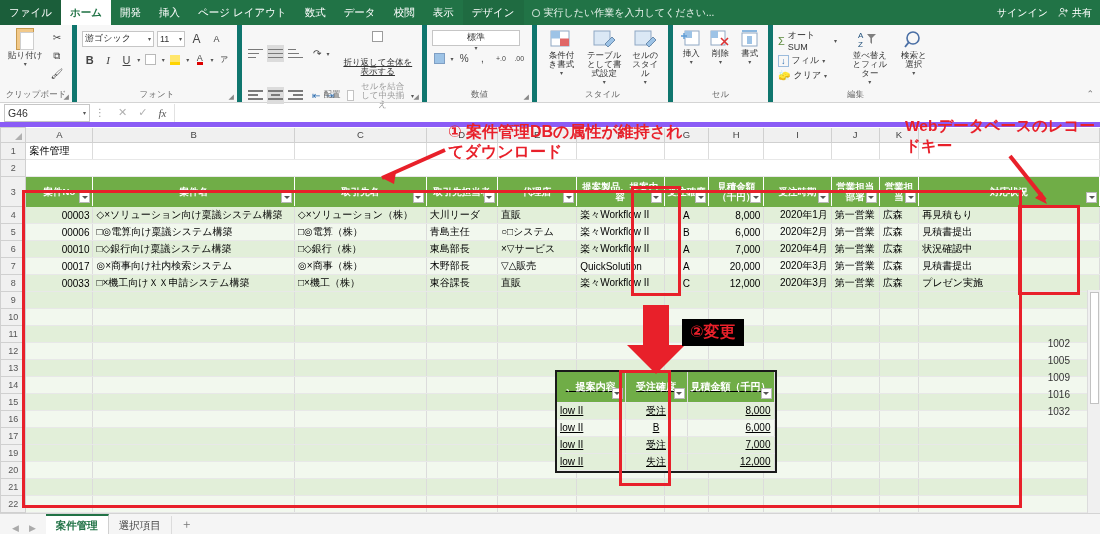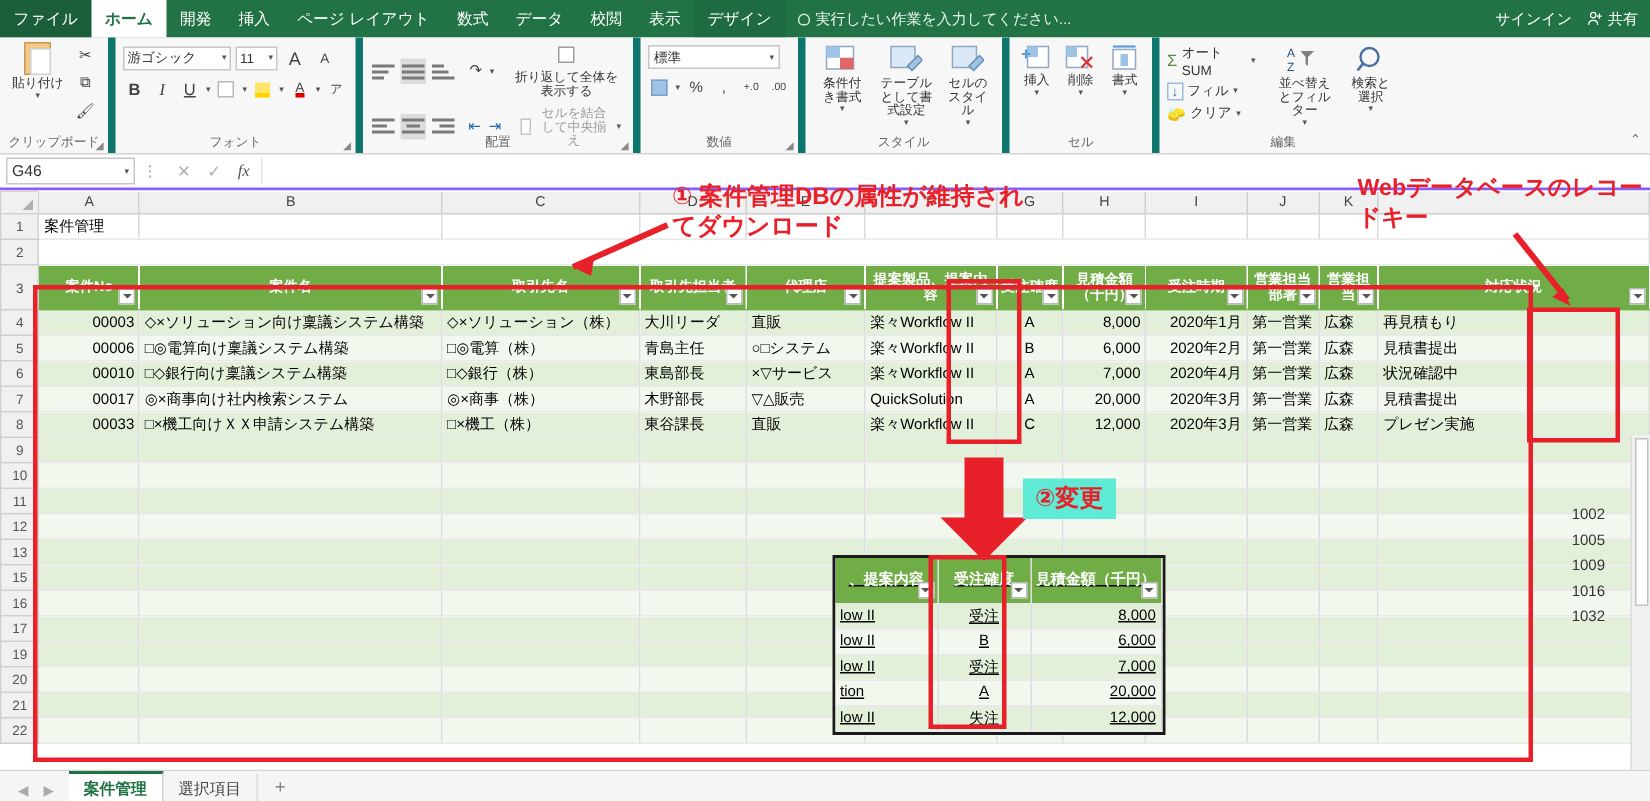--- a/index.html
+++ b/index.html
@@ -40,32 +40,32 @@
         padding:1px 3px; cursor:default; }
   .btn .lbl{ font-size:8.5px; text-align:center; line-height:1.05; margin-top:1px; }
   .sq{ border:1px solid #b9b9b9; background:#fff; }
   .minibtn{ width:17px; height:17px; display:flex; align-items:center; justify-content:center;
             font-size:10px; color:#444; border:1px solid transparent; }
   .fontbox{ width:72px; height:16px; border:1px solid #c6c6c6; background:#fff; font-size:9px;
             display:flex; align-items:center; padding:0 2px; justify-content:space-between; }
   .sizebox{ width:28px; height:16px; border:1px solid #c6c6c6; background:#fff; font-size:9px;
             display:flex; align-items:center; padding:0 2px; justify-content:space-between; }
   .numbox{ width:88px; height:16px; border:1px solid #c6c6c6; background:#fff; font-size:9px;
-           display:flex; align-items:center; padding:0 3px; justify-content:space-between; }
+           display:flex; align-items:center; padding:0 3px; justify-content:space-between;flex-direction:column; }
   .caret{ font-size:6px; color:#555; }
   .dlg{ position:absolute; bottom:1px; right:3px; font-size:7px; color:#888; }
   .pasteico{ width:18px; height:22px; background:#f2c98a; border:1px solid #c79a4e; position:relative;}
   .pasteico:after{ content:""; position:absolute; left:3px; top:3px; width:12px; height:16px;
                    background:#fff; border:1px solid #cfcfcf; }
   .align-ico{ width:15px; height:12px; display:flex; flex-direction:column; justify-content:space-around; }
   .align-ico i{ display:block; height:1.5px; background:#7a7a7a; }
   .collapse{ position:absolute; right:6px; bottom:3px; font-size:9px; color:#777; }
 
   
-  .fbar{ height:24px; background:#fff; border-bottom:2px solid #8b5cf6;
+  .fbar{ height:24px; background:#fff; border-bottom:5px solid #8b5cf6;
          display:flex; align-items:center; font-size:11px; color:#333; }
   .namebox{ width:86px; height:18px; margin-left:4px; border:1px solid #c6c6c6; background:#fff;
             display:flex; align-items:center; justify-content:space-between; padding:0 3px; font-size:10.5px;}
   .fbdots{ padding:0 5px; color:#999; font-size:10px; }
   .fbicons{ display:flex; align-items:center; gap:11px; padding:0 8px; color:#b0b0b0; font-size:11px; }
   .fbicons .fx{ font-style:italic; color:#555; font-family:"Liberation Serif",serif; }
   .finput{ flex:1; height:18px; border-left:1px solid #e2e2e2; margin-right:22px; }
 
   
   .gridwrap{ position:relative; height:386px; overflow:hidden; background:#fff; }
@@ -92,21 +92,21 @@
                 border-top:3.5px solid #555; }
   .band-a{ background:#e2efd9; }
   .band-b{ background:#f2f8ee; }
   .tnum{ text-align:right; }
   .tctr{ text-align:center; }
 
   
   .ann{ position:absolute; color:#e8202a; font-weight:bold; pointer-events:none; }
   .ann-text1{ left:448px; top:122px; font-size:16px; line-height:1.25; width:250px; }
   .ann-text3{ left:905px; top:116px; font-size:15.5px; line-height:1.3; width:196px; }
-  .ann-text2{ left:682px; top:319px; font-size:16px; background:#5eead4; padding:3px 8px; }
+  .ann-text2{ left:682px; top:319px; font-size:16px; background:#000000; padding:3px 8px; }
   .redbox{ position:absolute; border:3px solid #e8202a; pointer-events:none; }
   .svgover{ position:absolute; left:0; top:0; width:1100px; height:534px; pointer-events:none; }
 
   
   .inset{ position:absolute; left:555px; top:370px; border:2px solid #1a1a1a; background:#fff; }
   .inset table{ border-collapse:collapse; table-layout:fixed;text-decoration:underline; }
   .inset td{ height:17px; font-size:10px; padding:0 3px; border-right:1px solid #dcdcdc;
              border-bottom:1px solid #e8e8e8; white-space:nowrap; }
 
   
@@ -228,21 +228,21 @@
       </div>
       <div class="minibtn">
         <span class="align-ico">
             <i style="width:50%"></i>
             <i style="width:70%"></i>
             <i></i>
           </span>
       </div>
       <div class="minibtn" style="margin-left:4px;">↷</div>
       <span class="caret">▾</span>
-      <div class="btn" style="flex-direction:column;gap:5px;margin-left:6px;">
+      <div class="btn" style="flex-direction:column;gap:16px;margin-left:6px;text-decoration:underline;">
         <span style="display:inline-block;width:11px;height:11px;border:1px solid #9c9c9c;background:#fff;"></span>
         <span class="lbl" style="margin:0;">折り返して全体を表示する</span>
       </div>
     </div>
     <div class="rrow" style="margin-top:4px;">
       <div class="minibtn">
         <span class="align-ico">
             <i></i>
             <i style="width:65%"></i>
             <i></i>
@@ -657,20 +657,35 @@
           <td class="cell band-a"></td>
           <td class="cell band-a"></td>
           <td class="cell band-a"></td>
           <td class="cell band-a"></td>
           <td class="cell band-a"></td>
           <td class="cell band-a"></td>
           <td class="cell band-a"></td>
           <td class="cell band-a"></td>
         </tr>
         <tr>
+          <td class="rowhdr">14</td>
+          <td class="cell band-b"></td>
+          <td class="cell band-b"></td>
+          <td class="cell band-b"></td>
+          <td class="cell band-b"></td>
+          <td class="cell band-b"></td>
+          <td class="cell band-b"></td>
+          <td class="cell band-b"></td>
+          <td class="cell band-b"></td>
+          <td class="cell band-b"></td>
+          <td class="cell band-b"></td>
+          <td class="cell band-b"></td>
+          <td class="cell band-b"></td>
+        </tr>
+        <tr>
           <td class="rowhdr">15</td>
           <td class="cell band-a"></td>
           <td class="cell band-a"></td>
           <td class="cell band-a"></td>
           <td class="cell band-a"></td>
           <td class="cell band-a"></td>
           <td class="cell band-a"></td>
           <td class="cell band-a"></td>
           <td class="cell band-a"></td>
           <td class="cell band-a"></td>
@@ -813,25 +828,20 @@
           <td class="band-b ">low II</td>
           <td class="band-b tctr">B</td>
           <td class="band-b tnum">6,000</td>
         </tr>
         <tr>
           <td class="band-a ">low II</td>
           <td class="band-a tctr">受注</td>
           <td class="band-a tnum">7,000</td>
         </tr>
         <tr>
-          <td class="band-b ">tion</td>
-          <td class="band-b tctr">A</td>
-          <td class="band-b tnum">20,000</td>
-        </tr>
-        <tr>
           <td class="band-a ">low II</td>
           <td class="band-a tctr">失注</td>
           <td class="band-a tnum">12,000</td>
         </tr>
       </tbody>
   </table>
 </div>
 
 <svg class="svgover">
 

